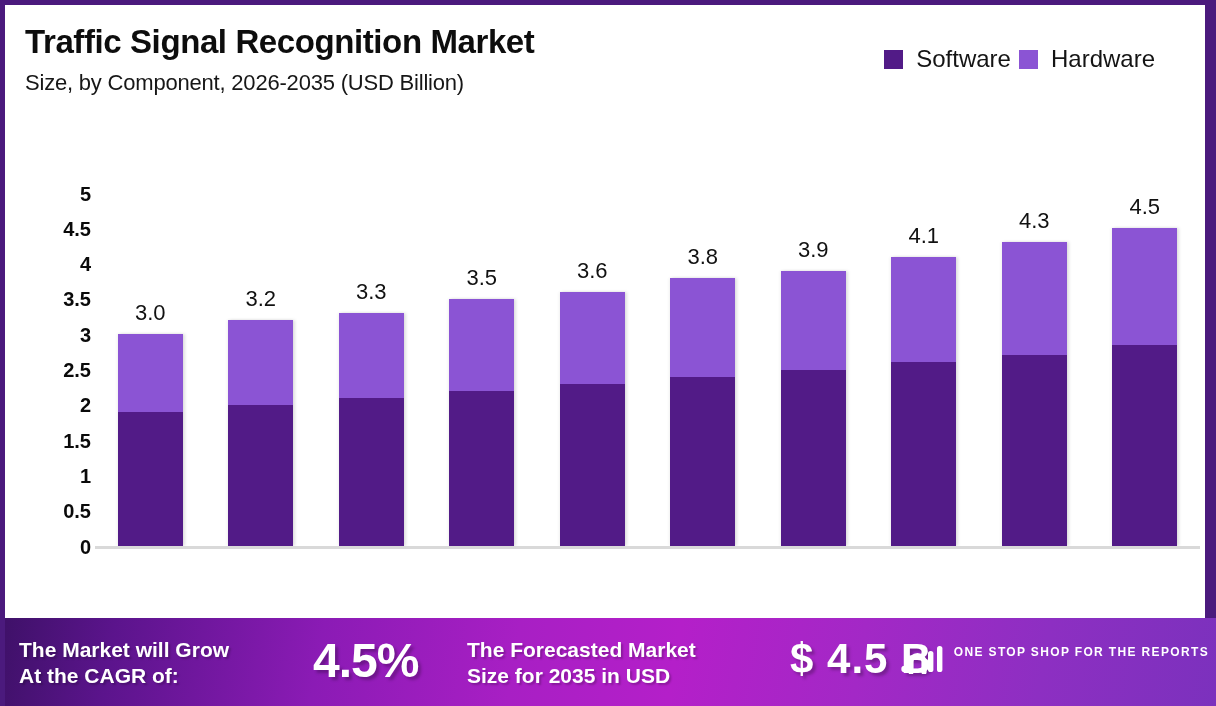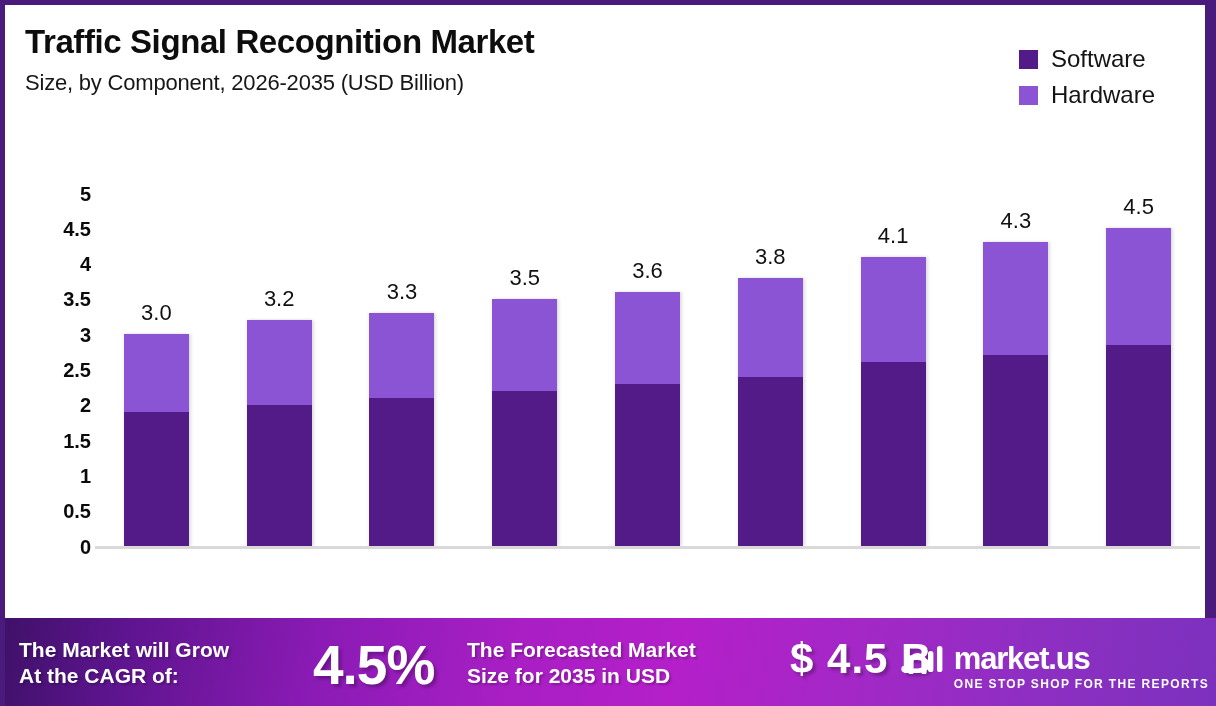--- a/index.html
+++ b/index.html
@@ -27,21 +27,21 @@
   }
   #chart-subtitle {
     margin-top:9px;
     font-size:22px; font-weight:400; color:#171717;
     letter-spacing:-0.2px; white-space:nowrap;
   }
 
   
   #legend {
     position:absolute; right:50px; top:40px;
-    display:flex; flex-direction:column; gap:8px;
+    display:flex; flex-direction:row; gap:8px;
   }
   .legend-item { display:flex; align-items:center; gap:13px; }
   .legend-swatch { width:19px; height:19px; flex:0 0 19px; }
   .legend-label { font-size:24px; color:#141414; white-space:nowrap; }
 
   
   #plot {
     position:absolute;
     left:90px; top:186px;
     width:1105px; height:358px;
@@ -114,21 +114,21 @@
     overflow:hidden;
   }
   .banner-text {
     color:#ffffff; font-weight:bold;
     line-height:1.22;
     text-shadow:2px 2px 2px rgba(0,0,0,0.22);
   }
   #cagr-caption { position:absolute; left:14px; top:19px; font-size:21px; }
   #cagr-value {
     position:absolute; left:308px; top:15px;
-    font-size:55px; font-weight:bold; color:#fff;
+    font-size:48px; font-weight:bold; color:#fff;
     letter-spacing:-1px;
     text-shadow:3px 3px 3px rgba(0,0,0,0.25);
   }
   #size-caption { position:absolute; left:462px; top:19px; font-size:21px; }
   #size-value {
     position:absolute; left:785px; top:17px;
     font-size:42px; font-weight:bold; color:#fff;
     letter-spacing:1px;
     text-shadow:3px 3px 3px rgba(0,0,0,0.25);
   }
@@ -220,20 +220,27 @@
           </div>
         </div>
         <div class="bar-slot">
           <div class="bar-value" style="bottom: 276.28px;">3.8</div>
           <div class="bar-stack" style="height: 268.28px;">
             <div class="seg-hardware" style="height: 36.8421%; background: rgb(139, 84, 212);"></div>
             <div class="seg-software" style="height: 63.1579%; background: rgb(82, 27, 135);"></div>
           </div>
         </div>
         <div class="bar-slot">
+          <div class="bar-value" style="bottom: 283.34px;">3.9</div>
+          <div class="bar-stack" style="height: 275.34px;">
+            <div class="seg-hardware" style="height: 35.8974%; background: rgb(139, 84, 212);"></div>
+            <div class="seg-software" style="height: 64.1026%; background: rgb(82, 27, 135);"></div>
+          </div>
+        </div>
+        <div class="bar-slot">
           <div class="bar-value" style="bottom: 297.46px;">4.1</div>
           <div class="bar-stack" style="height: 289.46px;">
             <div class="seg-hardware" style="height: 36.5854%; background: rgb(139, 84, 212);"></div>
             <div class="seg-software" style="height: 63.4146%; background: rgb(82, 27, 135);"></div>
           </div>
         </div>
         <div class="bar-slot">
           <div class="bar-value" style="bottom: 311.58px;">4.3</div>
           <div class="bar-stack" style="height: 303.58px;">
             <div class="seg-hardware" style="height: 37.2093%; background: rgb(139, 84, 212);"></div>
@@ -268,19 +275,18 @@
     <div id="brand">
       <span id="brand-mark">
         <svg width="44" height="30" viewBox="0 0 44 30" aria-hidden="true">
           <circle cx="3.5" cy="25" r="3.2" fill="#ffffff"></circle>
           <path d="M10 28 L10 18 A6.5 6.5 0 0 1 23 18 L23 28" fill="none" stroke="#ffffff" stroke-width="5.2" stroke-linecap="round"></path>
           <rect x="27" y="7" width="5.4" height="21" rx="2.6" fill="#ffffff"></rect>
           <rect x="36" y="2" width="5.4" height="26" rx="2.6" fill="#ffffff"></rect>
         </svg>
       </span>
       <span id="brand-text-wrap">
-        <span id="brand-name">market.us</span>
         <span id="brand-tagline">ONE STOP SHOP FOR THE REPORTS</span>
       </span>
     </div>
   </div>
 
 </div>
 
 </body></html>

